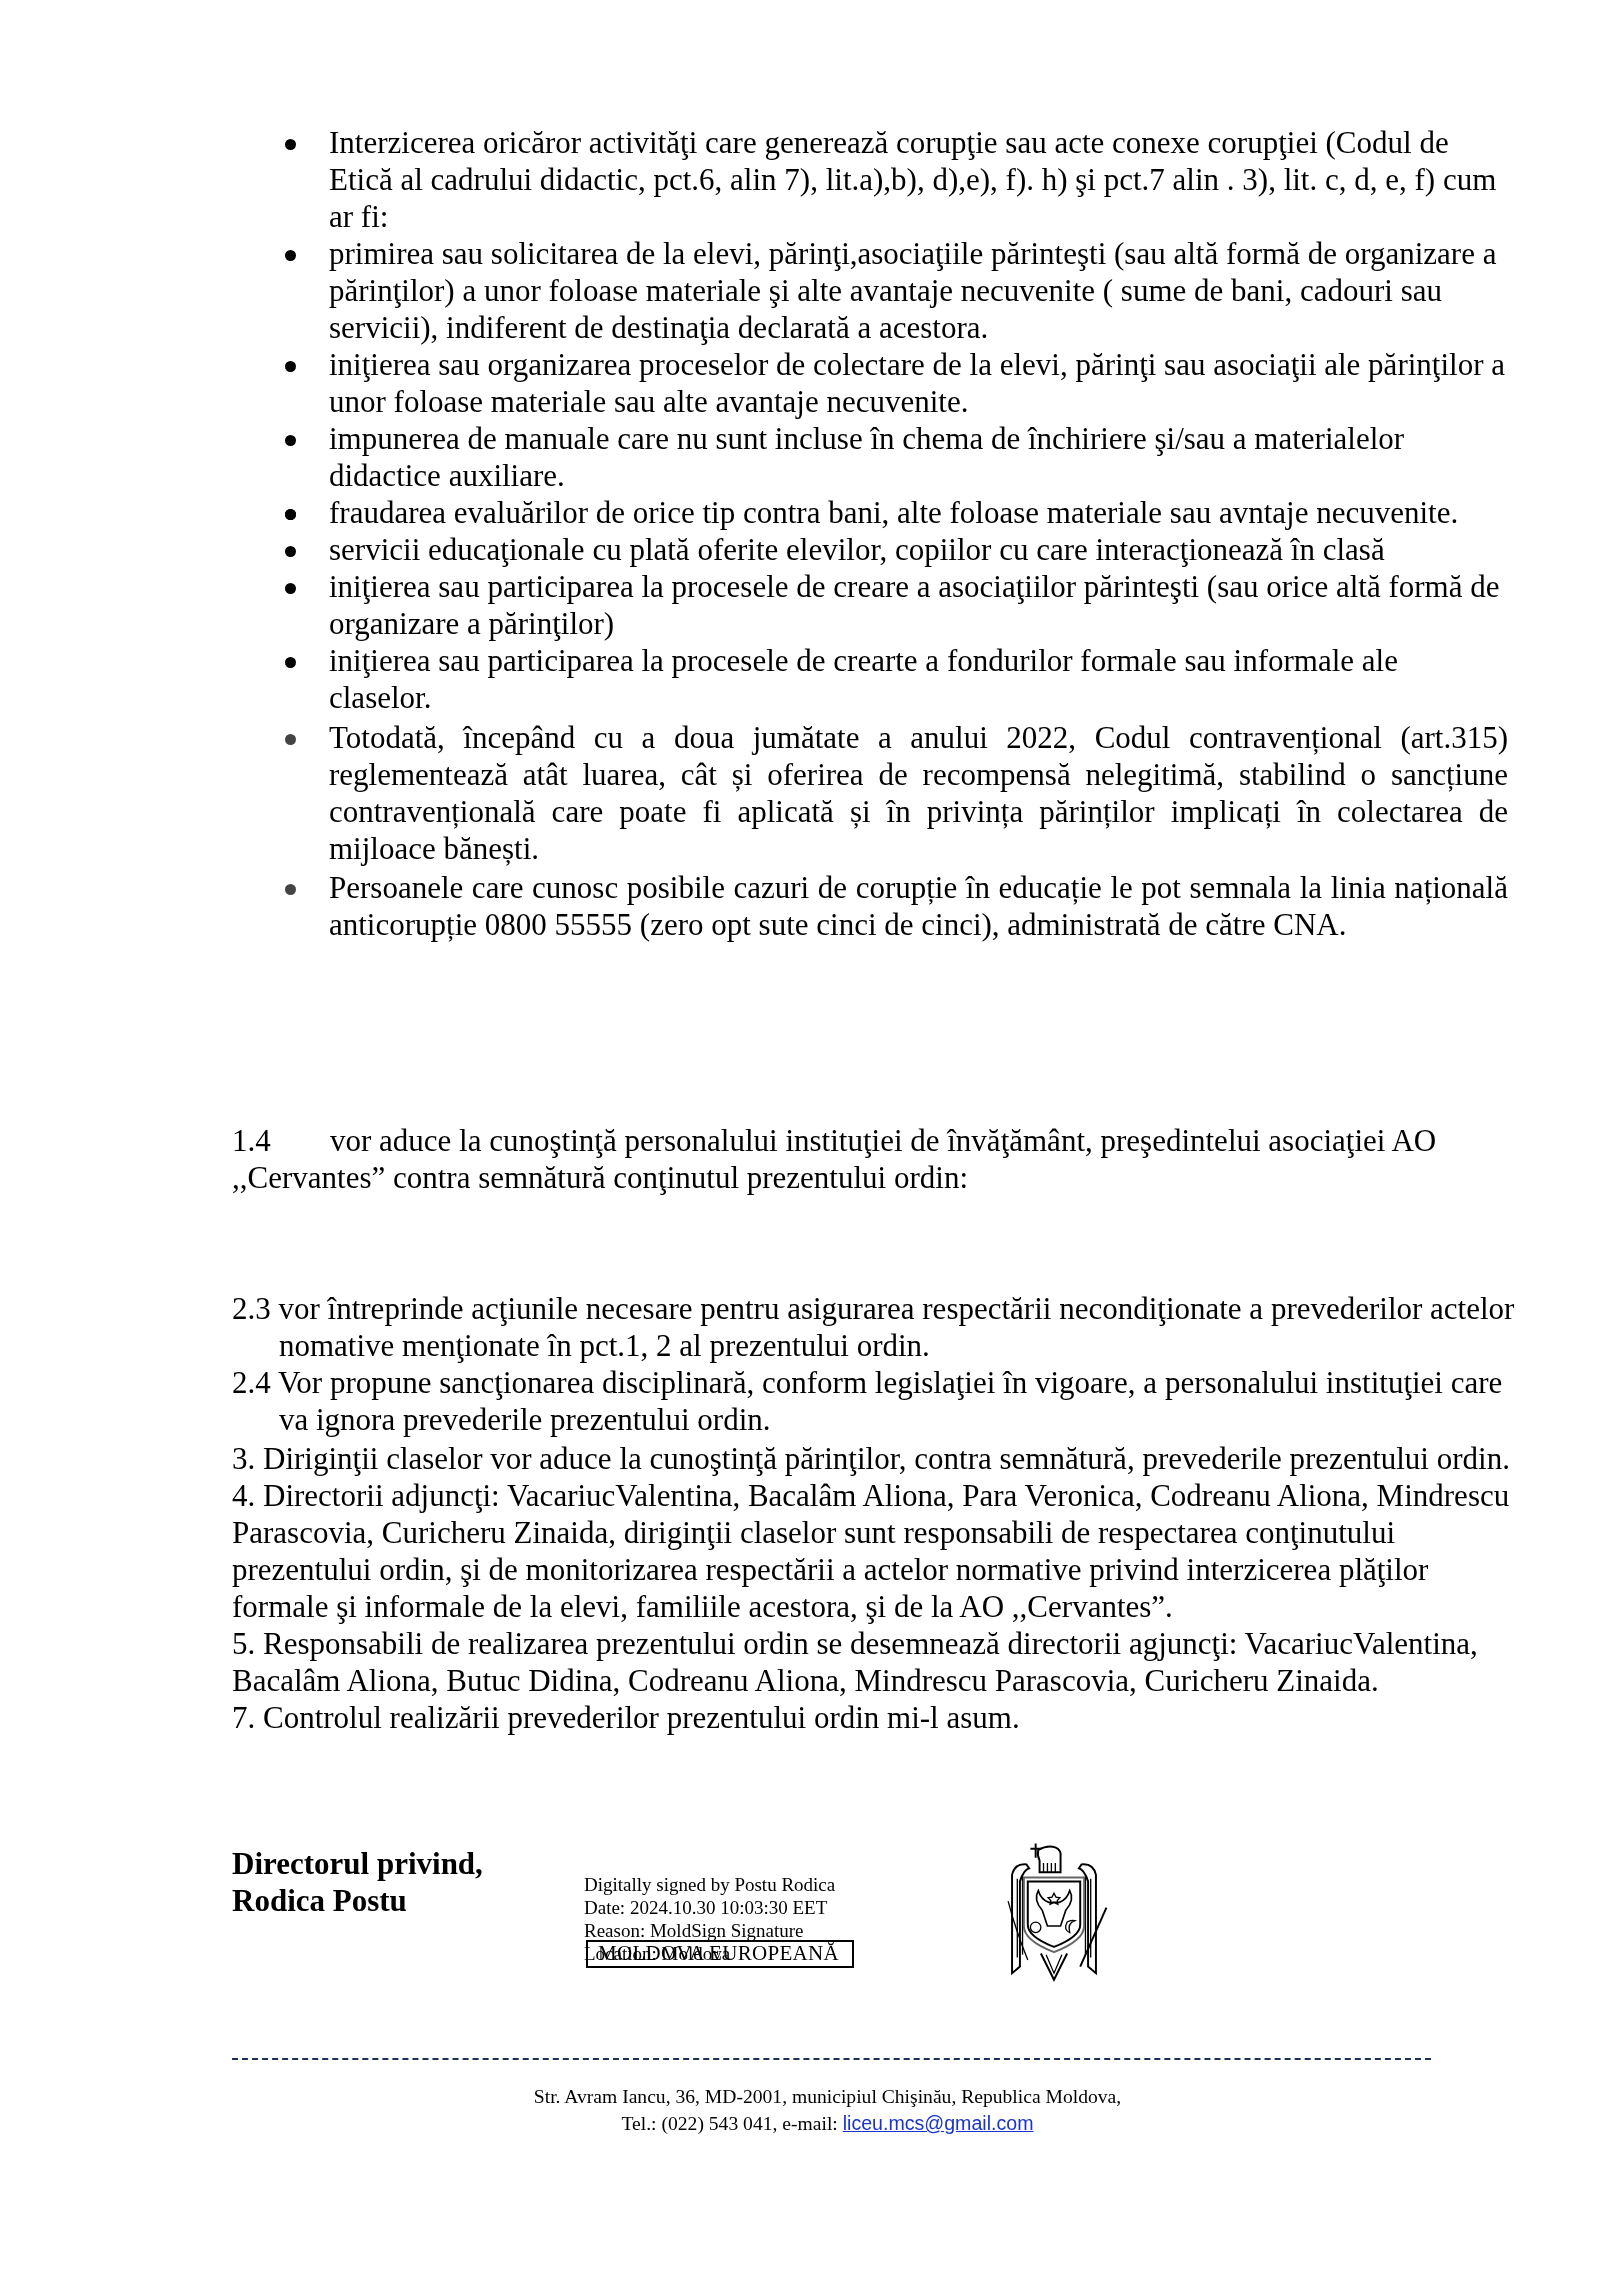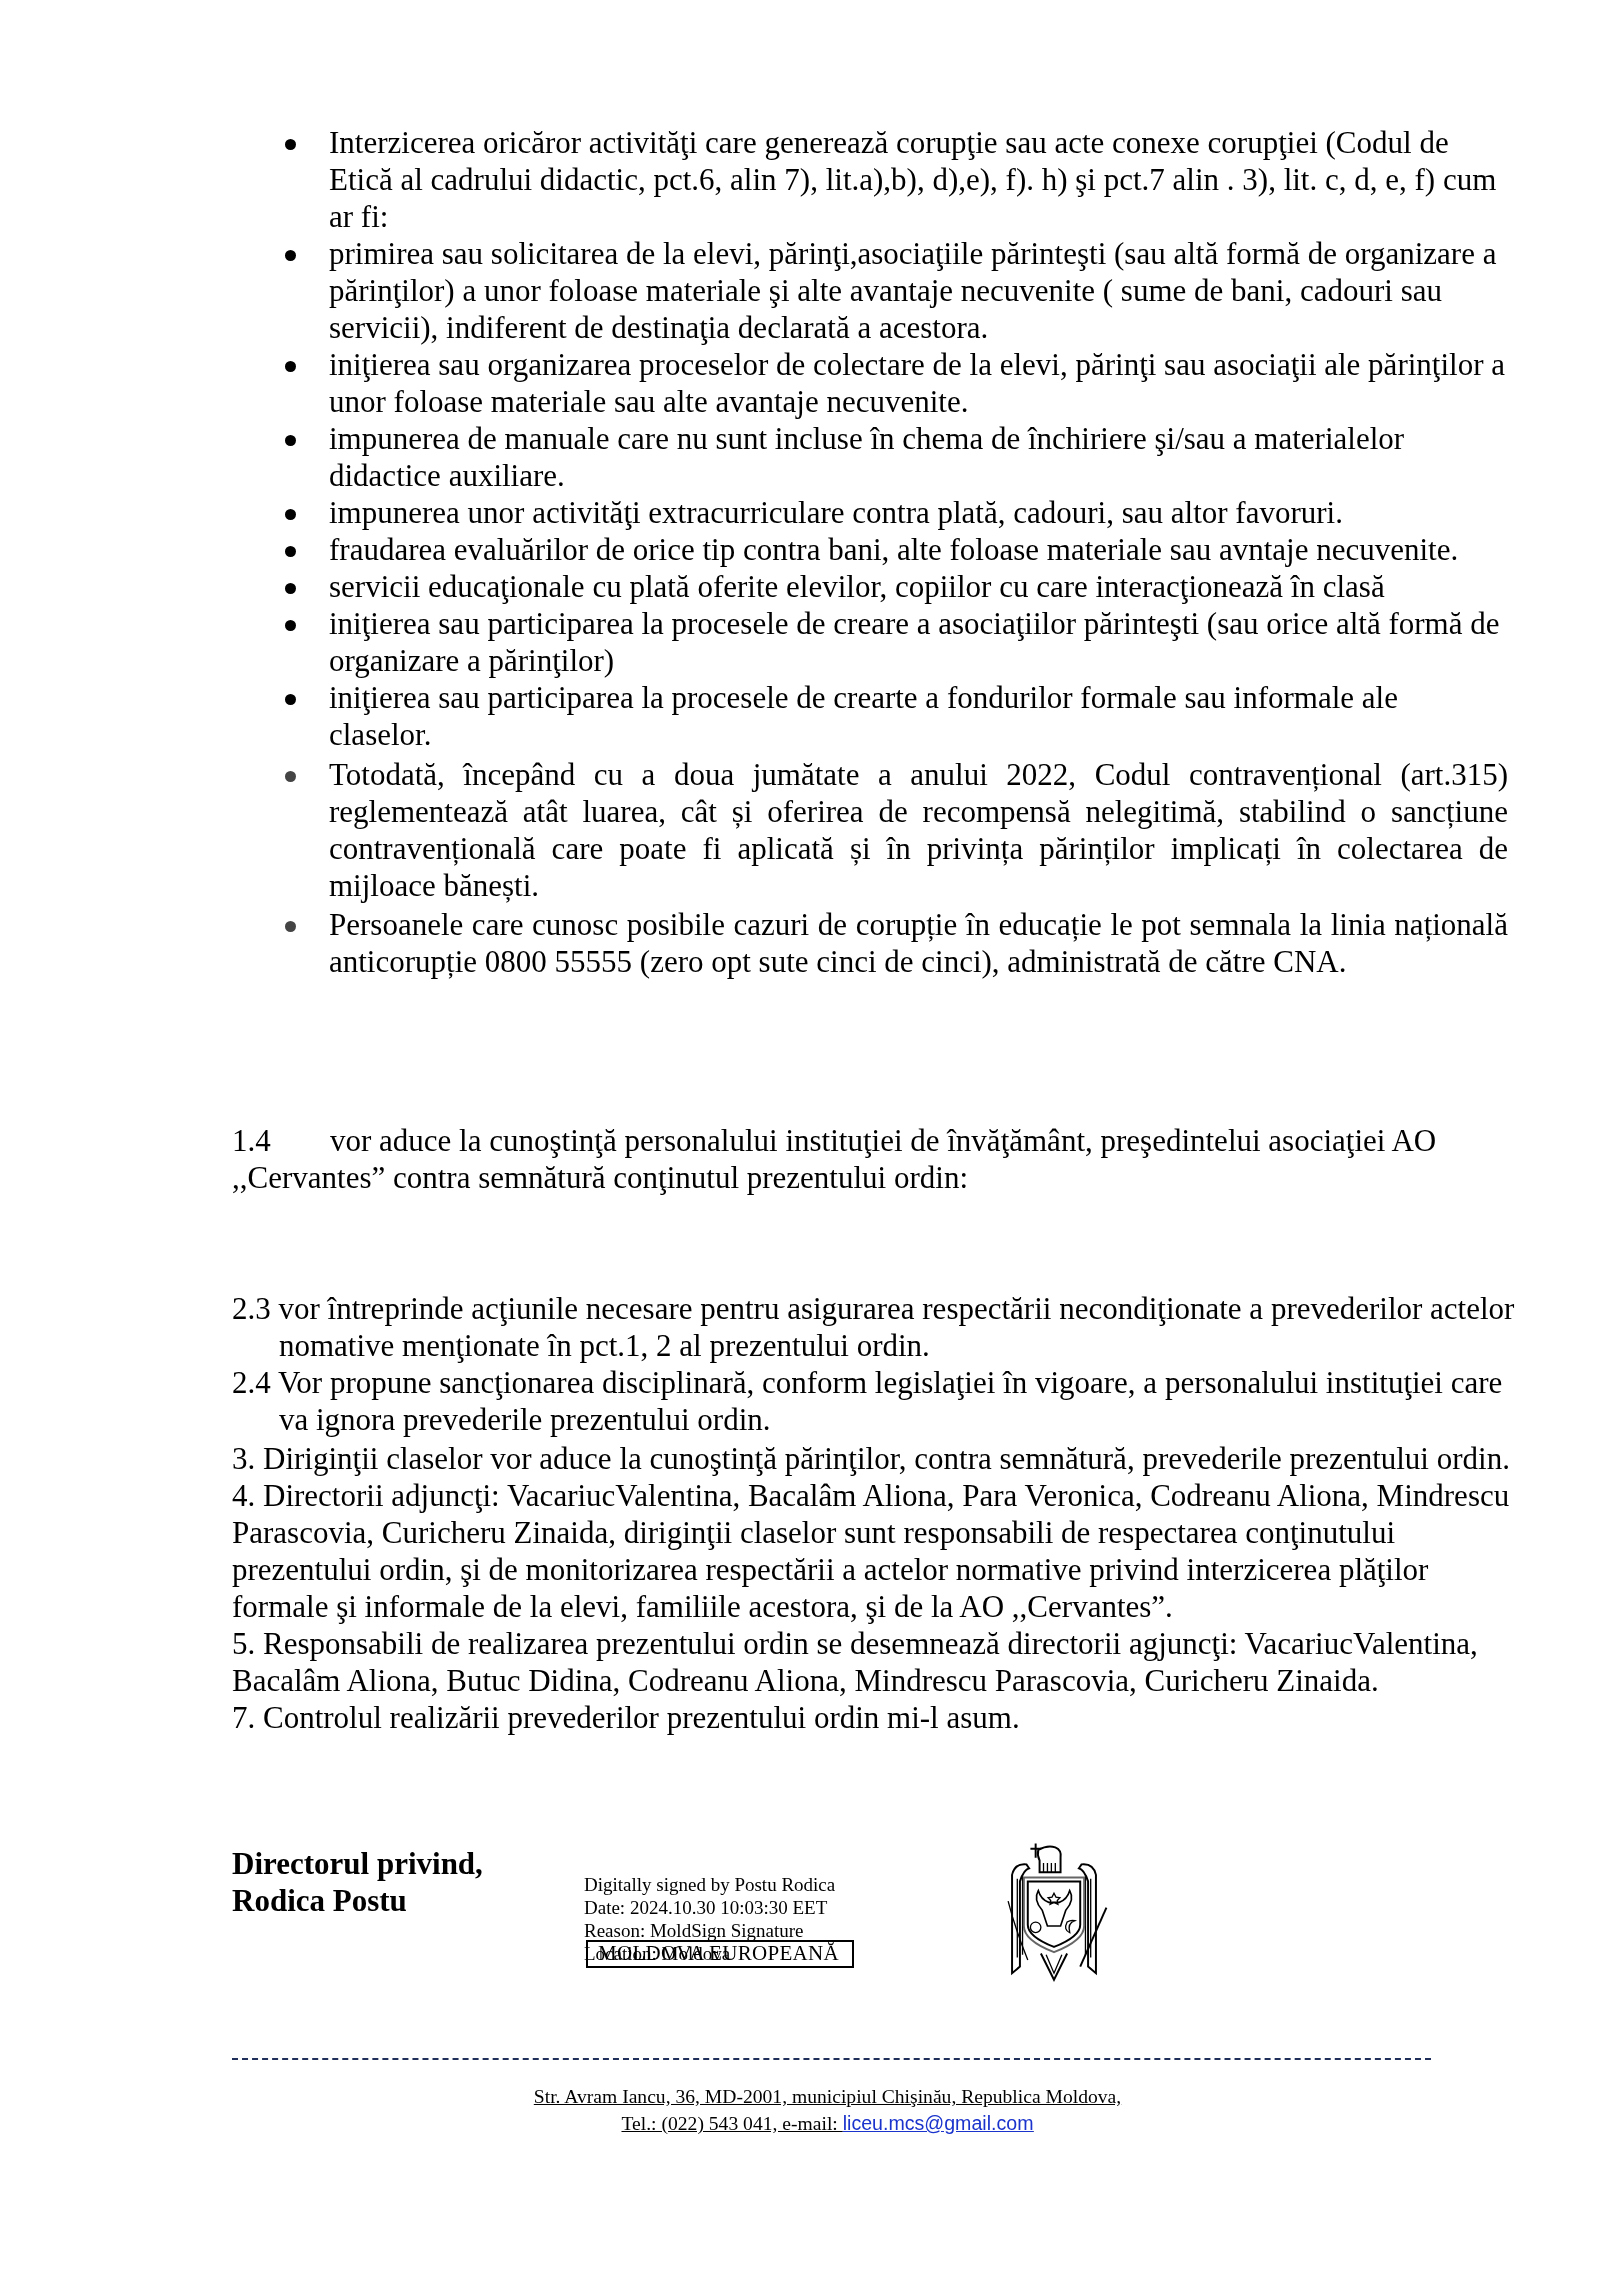--- a/index.html
+++ b/index.html
@@ -38,21 +38,21 @@
       border: 2px solid #000; box-sizing: border-box;
       font-size: 21px; line-height: 23.6px; padding-left: 10px; letter-spacing: 0.3px;
     }
     .coat { position: absolute; left: 995px; top: 1829px; width: 118px; height: 154px; }
 
     
     .footer-line {
       position: absolute; left: 232px; top: 2058px; width: 1199px; height: 0;
       border-top: 2.6px dashed #1f2f5a;
     }
-    .footer { position: absolute; left: 222px; top: 2084px; width: 1211px; text-align: center; font-size: 19.6px; line-height: 26px; text-decoration: underline; }
+    .footer { position: absolute; left: 222px; top: 2084px; width: 1211px; text-align: center; font-size: 19.6px; line-height: 26px; }
     .footer a { color: #1a33cc; text-decoration: underline; font-family: "Liberation Sans", "DejaVu Sans", sans-serif; font-size: 19.6px; }
   </style>
 </head>
 <body>
 
 <div class="page">
 
   <ul class="bullets body-text">
     <li class="bullet-item">
       <span class="dot"></span>
@@ -65,21 +65,20 @@
     <li class="bullet-item">
       <span class="dot"></span>
       <span>iniţierea sau organizarea proceselor de colectare de la elevi, părinţi sau asociaţii ale părinţilor a unor foloase materiale sau alte avantaje necuvenite.</span>
     </li>
     <li class="bullet-item">
       <span class="dot"></span>
       <span>impunerea de manuale care nu sunt incluse în chema de închiriere şi/sau a materialelor didactice auxiliare.</span>
     </li>
     <li class="bullet-item">
       <span class="dot"></span>
-      <span>impunerea unor activităţi extracurriculare contra plată, cadouri, sau altor favoruri.</span>
     </li>
     <li class="bullet-item">
       <span class="dot"></span>
       <span>fraudarea evaluărilor de orice tip contra bani, alte foloase materiale sau avntaje necuvenite.</span>
     </li>
     <li class="bullet-item">
       <span class="dot"></span>
       <span>servicii educaţionale cu plată oferite elevilor, copiilor cu care interacţionează în clasă</span>
     </li>
     <li class="bullet-item">

